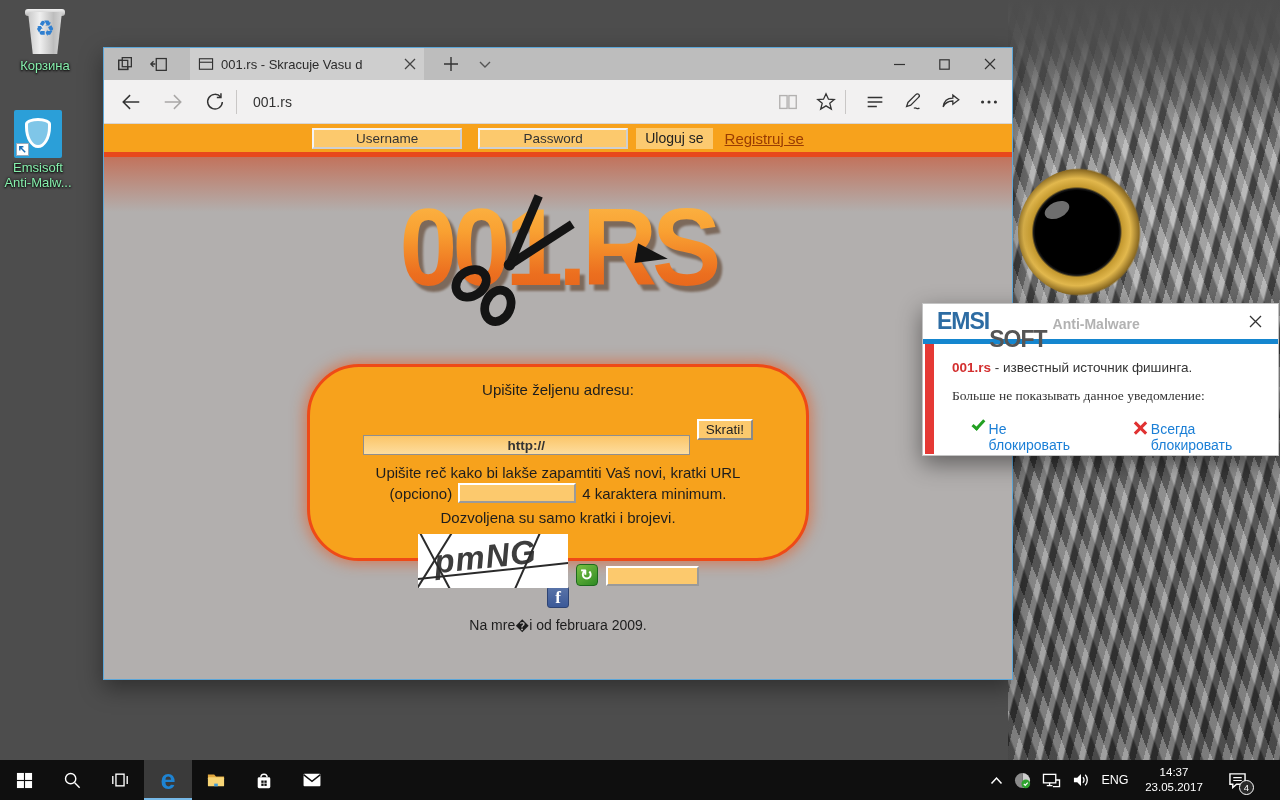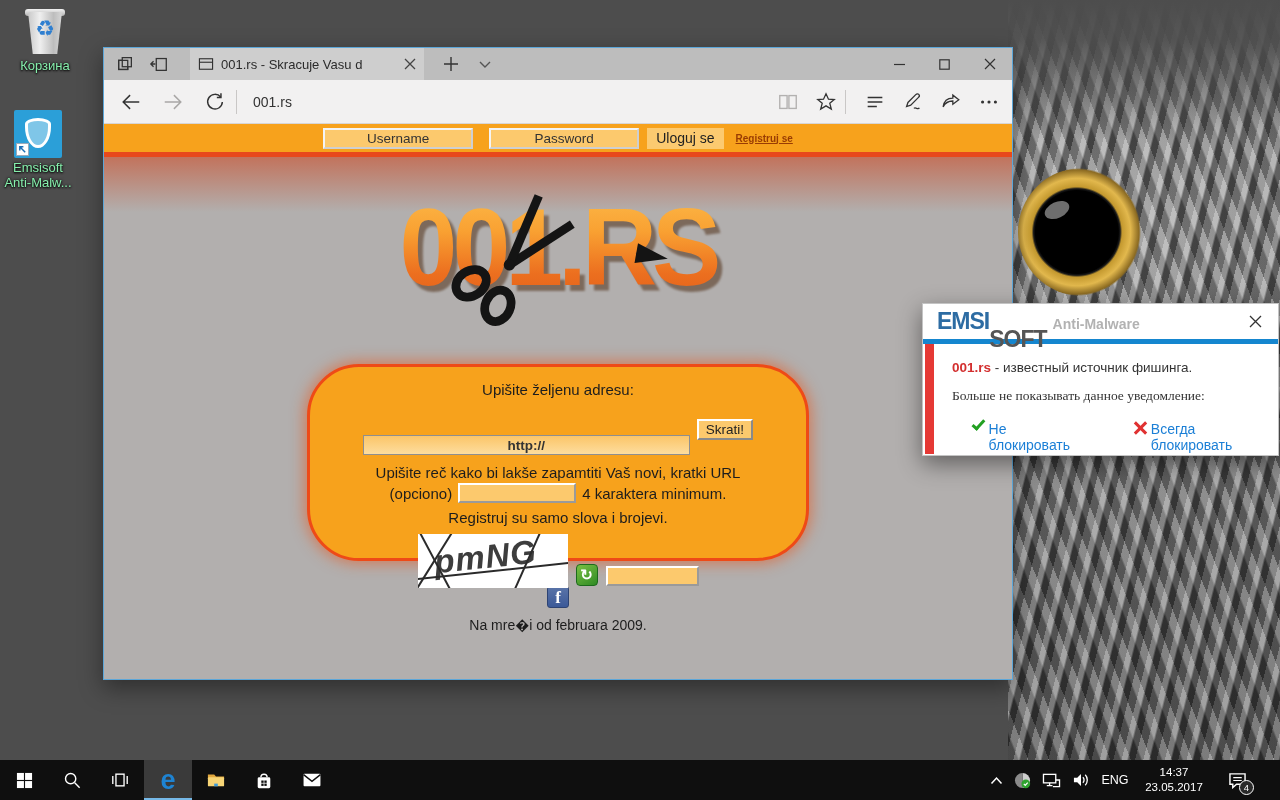--- a/index.html
+++ b/index.html
@@ -53,21 +53,21 @@
 
   
   .page { flex:1; position:relative; overflow:hidden; font-family:"Liberation Sans", sans-serif;
     background:linear-gradient(to bottom, #f7a21c 0px, #f7a21c 28px, #e8481c 28px, #e8481c 33px,
       #c2735c 33px, #b2afae 88px, #b2afae 100%); }
   .site-header { position:absolute; left:0; right:0; top:0; height:28px; display:flex; align-items:center; justify-content:center; gap:8px; }
   .hdr-input { width:150px; height:21px; text-align:center; font-size:13.5px; color:#333; background:#fcc96d;
     border:2px solid; border-color:#f4f4f4 #cfcfcf #cfcfcf #f4f4f4; outline:none; font-family:inherit; }
   .hdr-input.user { margin-right:8px; }
   .login-btn { height:21px; padding:0 9px; background:#fcca70; border:none; font-size:14px; color:#222; font-family:inherit; cursor:pointer; }
-  .reg-link { font-size:10px; font-weight:bold; color:#993c03; text-decoration:underline; margin-left:4px; cursor:pointer; }
+  .reg-link { font-size:15px; font-weight:normal; color:#993c03; text-decoration:underline; margin-left:4px; cursor:pointer; }
 
   .logo-wrap { position:relative; width:400px; margin:60px auto 0; height:132px; }
   .logo-txt { position:absolute; left:0; top:0; width:100%; text-align:center; font-size:104px; font-weight:bold;
     letter-spacing:-5px; line-height:126px; transform:scaleY(1.05); color:#ef841e; }
   .logo-shadow { color:#6f5847; left:5px; top:6px; filter:blur(1px); opacity:.8; }
   .logo-fill { background:linear-gradient(#fdc050, #f9a132 38%, #ec6f1f 70%, #e05a18);
     -webkit-background-clip:text; background-clip:text; }
   @supports ((-webkit-background-clip:text) or (background-clip:text)) { .logo-fill { color:transparent; } }
   .scissors { position:absolute; left:78px; top:4px; width:150px; height:150px; transform:rotate(40deg); }
   .cut-arrow { position:absolute; left:278px; top:62px; width:0; height:0; border-left:32px solid #141414;
@@ -323,21 +323,21 @@
       <div class="box-row">
         <input class="url-input" value="http://" style="">
         <button class="skrati-btn">Skrati!</button>
       </div>
       <div class="hint">Upišite reč kako bi lakše zapamtiti Vaš novi, kratki URL</div>
       <div class="opt-row">
         <span>(opciono)</span>
         <input class="opt-input" style="">
         <span>4 karaktera minimum.</span>
       </div>
-      <div class="hint" style="margin-top:6px;">Registruj su samo slova i brojevi.</div>
+      <div class="hint" style="margin-top:6px;">Dozvoljena su samo kratki i brojevi.</div>
       <div class="captcha-row">
         <div class="captcha-box">
           <span class="captcha-txt">pmNG</span>
           <div class="st st1"></div>
             <div class="st st2"></div>
             <div class="st st3"></div>
             <div class="st st4"></div>
         </div>
         <div class="cap-refresh">↻</div>
         <input class="cap-input" style="">

